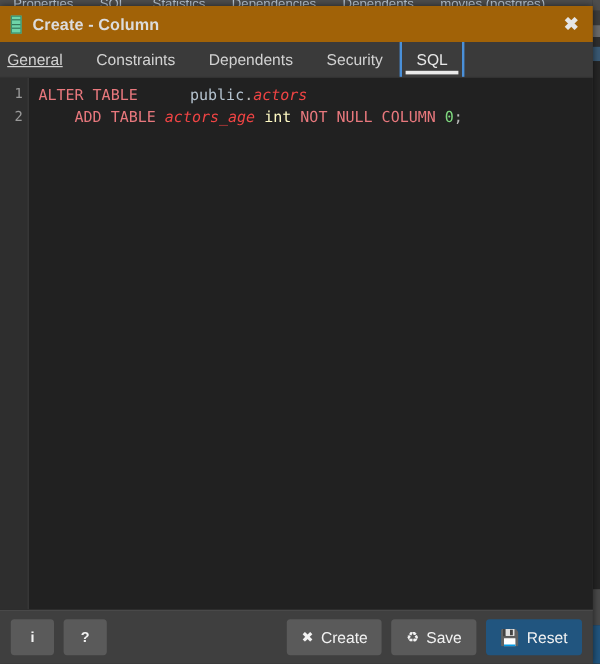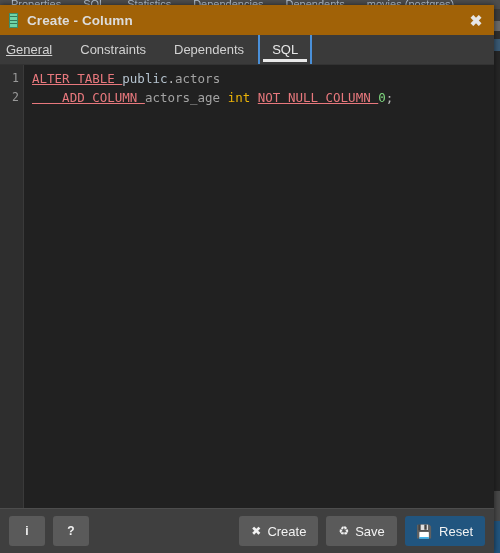--- a/index.html
+++ b/index.html
@@ -140,24 +140,24 @@
     flex:1 1 auto;
     padding:4px 0 0 8px;
     overflow:hidden;
   }
   #code .cline {
     font-size:12.5px;
     line-height:19px;
     white-space:pre;
     font-family:"DejaVu Sans Mono", monospace;
   }
-  .tk-kw   { color:#e8787d;text-decoration:underline; }
-  .tk-sch  { color:#b5c3cf; }
-  .tk-id   { color:#a3a3a3; }
-  .tk-type { color:#eab308; }
+  .tk-kw   { color:#e8787d; }
+  .tk-sch  { color:#b5c3cf;margin-left:36px; }
+  .tk-id   { color:#ef4444;font-style:italic; }
+  .tk-type { color:#fef9c3; }
   .tk-num  { color:#7fd97f; }
   .tk-pun  { color:#b9b9b9; }
 
   
   #footer {
     flex:0 0 45px; height:45px;
     background:#3f3f3f;
     border-top:1px solid #4d4d4d;
     display:flex; align-items:center;
     padding:0 9px;
@@ -218,33 +218,36 @@
   <div id="tabbar">
       <div class="tab">
         <span>General</span>
       </div>
       <div class="tab">
         <span>Constraints</span>
       </div>
       <div class="tab">
         <span>Dependents</span>
       </div>
+      <div class="tab">
+        <span>Security</span>
+      </div>
       <div class="tab active">
         <span>SQL</span>
       </div>
     </div>
 
   <div id="editor">
     <div id="gutter">
         <span class="ln">1</span>
         <span class="ln">2</span>
       </div>
     <div id="code">
         <div class="cline"><span class="tk-kw">ALTER TABLE </span><span class="tk-sch">public</span><span class="tk-pun">.</span><span class="tk-id">actors</span></div>
-        <div class="cline"><span class="tk-kw">    ADD COLUMN </span><span class="tk-id">actors_age </span><span class="tk-type">int </span><span class="tk-kw">NOT NULL COLUMN </span><span class="tk-num">0</span><span class="tk-pun">;</span></div>
+        <div class="cline"><span class="tk-kw">    ADD TABLE </span><span class="tk-id">actors_age </span><span class="tk-type">int </span><span class="tk-kw">NOT NULL COLUMN </span><span class="tk-num">0</span><span class="tk-pun">;</span></div>
       </div>
   </div>
 
   <div id="footer">
     <div id="footer-left">
       <button class="btn icon-only">
         <span class="gly">i</span>
       </button>
       <button class="btn icon-only">
         <span class="gly">?</span>

